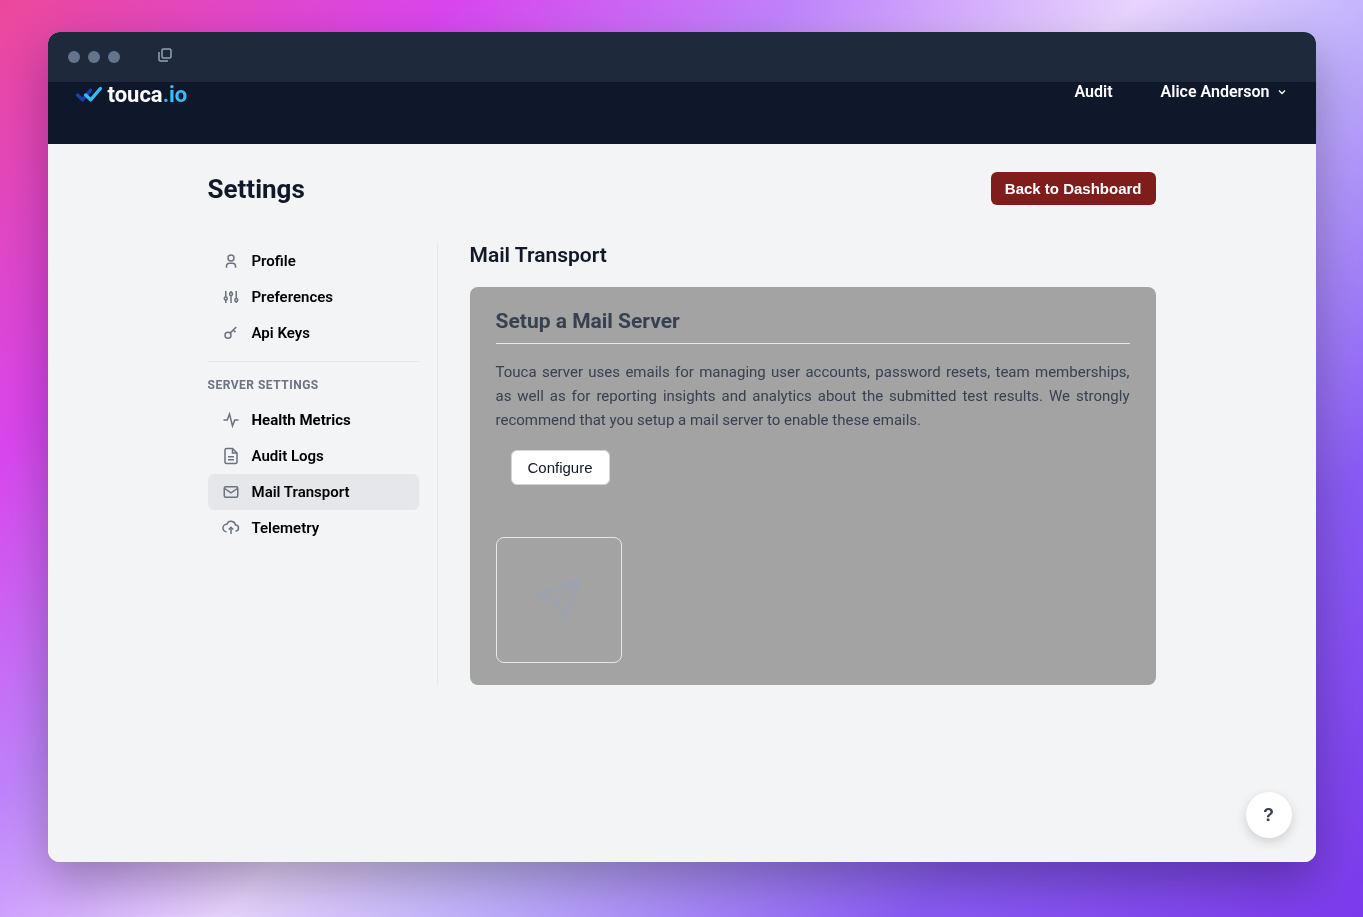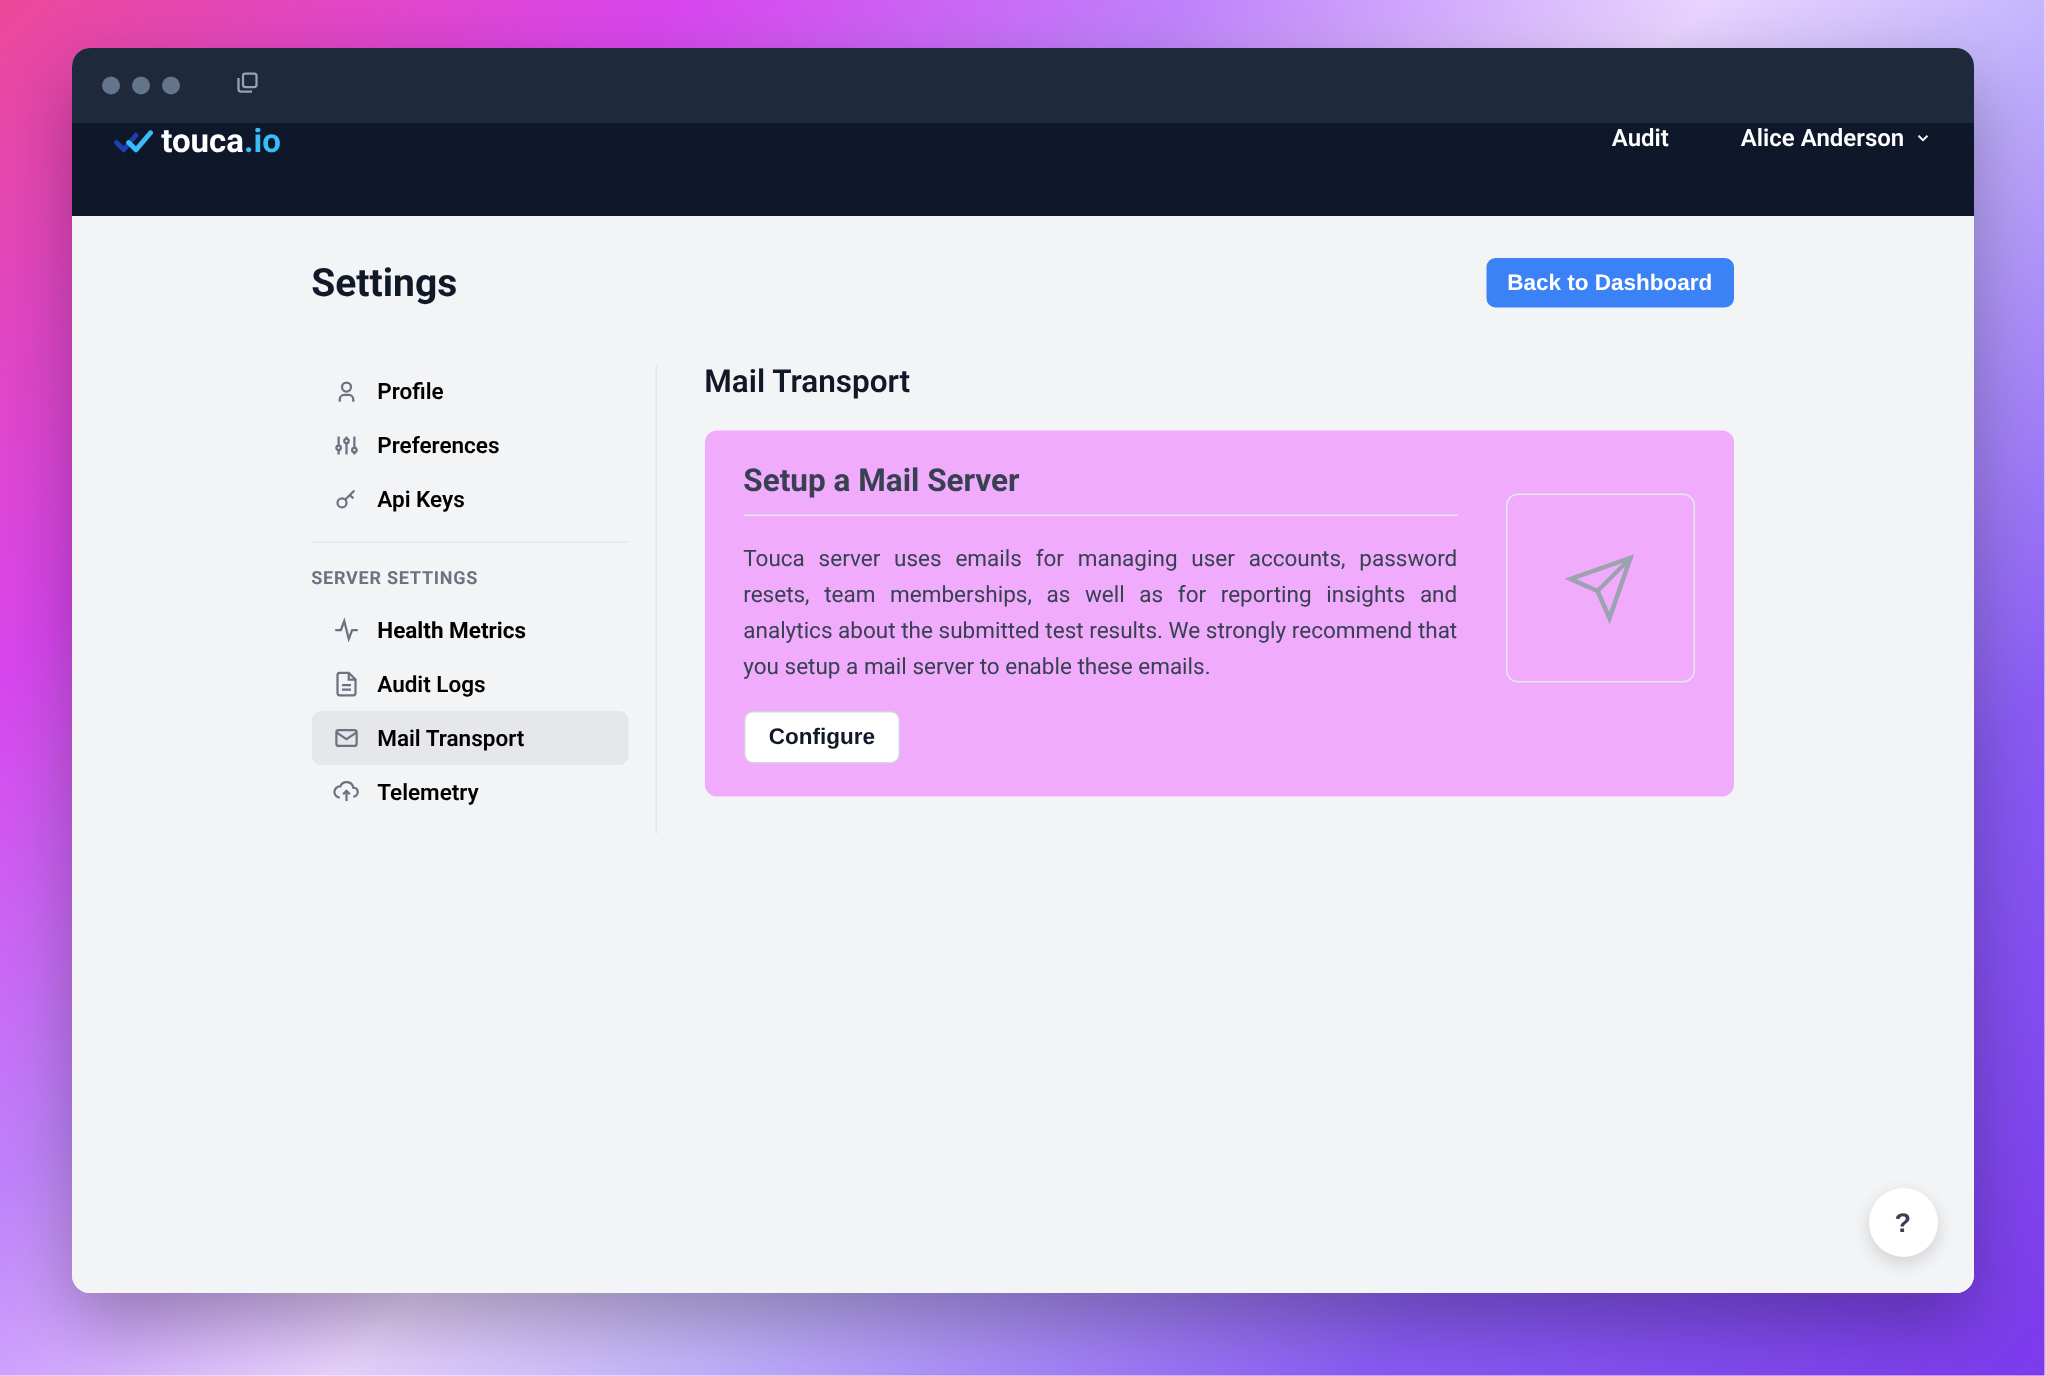--- a/index.html
+++ b/index.html
@@ -114,21 +114,21 @@
       margin-bottom: 38px;
     }
     
     .page-title {
       font-size: 26px;
       font-weight: 700;
       color: #111827;
     }
     
     .btn-primary {
-      background: #3b82f6;
+      background: #7f1d1d;
       color: white;
       border: none;
       padding: 8px 14px;
       border-radius: 6px;
       font-size: 15px;
       font-weight: 600;
       cursor: pointer;
     }
     
     .layout {
@@ -188,25 +188,26 @@
     }
     
     .section-title {
       font-size: 21px;
       font-weight: 600;
       color: #111827;
       margin-bottom: 20px;
     }
     
     .card {
-      background: #f0abfc;
+      background: #a3a3a3;
       border-radius: 8px;
       padding: 22px 26px;
       display: flex;
       gap: 32px;
+      flex-direction: column;
     }
     
     .card-body {
       flex: 1;
     }
     
     .card-title {
       font-size: 21px;
       font-weight: 700;
       color: #374151;
@@ -222,23 +223,24 @@
       text-align: justify;
       margin-bottom: 18px;
     }
     
     .btn-outline {
       background: white;
       border: 1px solid #d1d5db;
       padding: 8px 16px;
       border-radius: 6px;
       font-size: 15px;
-      font-weight: 700;
+      font-weight: 400;
       color: #111827;
       cursor: pointer;
+      margin-left: 15px;
     }
     
     .card-aside {
       width: 126px;
       height: 126px;
       border: 1px solid #e5e7eb;
       border-radius: 8px;
       display: flex;
       align-items: center;
       justify-content: center;

